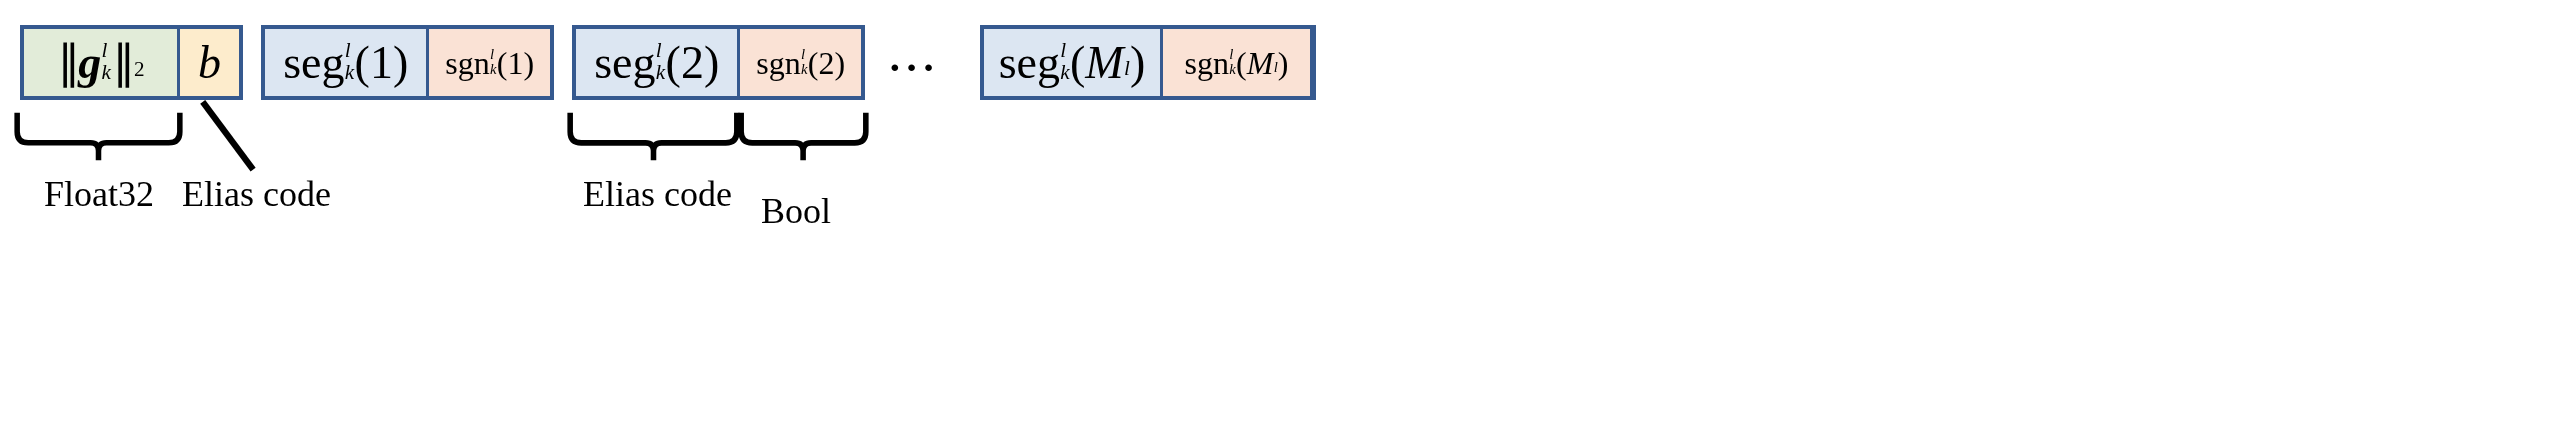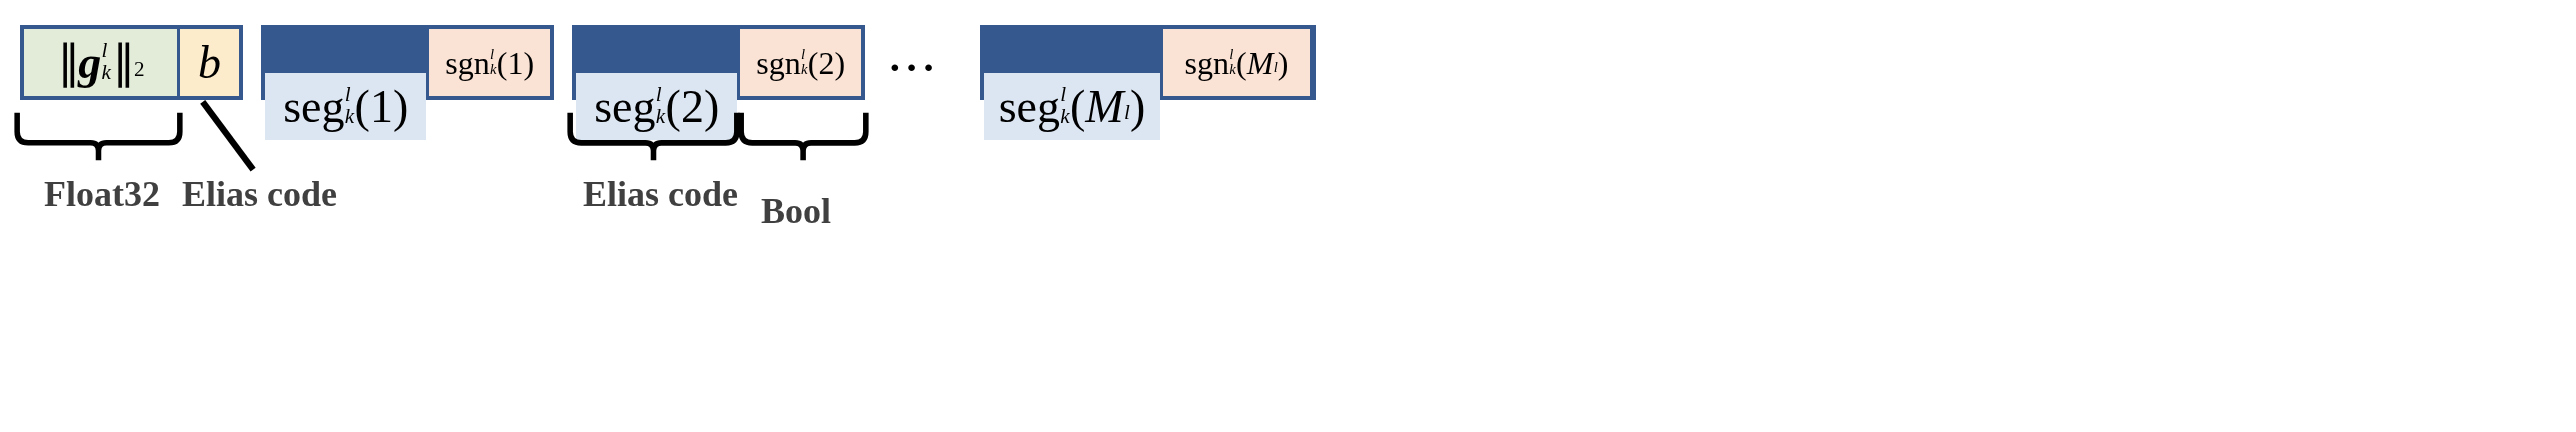--- a/index.html
+++ b/index.html
@@ -23,21 +23,21 @@
   .cell{
     height:100%;
     display:flex;align-items:center;justify-content:center;
     box-sizing:border-box;
     color:#000;
     white-space:nowrap;
   }
   .cell + .cell{ border-left:3.2px solid #35598f; }
   .fill-green{background:#e2ecd9;}
   .fill-yellow{background:#fdeccc;}
-  .fill-blue{background:#dce6f2;margin-top:44px;}
+  .fill-blue{background:#dce6f2;}
   .fill-peach{background:#fae2d5;}
 
   
   .math{
     font-family:"Liberation Serif", serif;
     font-size:46px;
     line-height:1;
     display:inline-flex;
     align-items:center;
   }
@@ -91,23 +91,23 @@
     color:#000;
     line-height:1;
   }
 
   
   .brace{position:absolute;}
   .leader{position:absolute;}
   .ann{
     position:absolute;
     font-family:"Liberation Serif", serif;
-    font-weight:bold;
+    font-weight:normal;
     font-size:36px;
-    color:#404040;
+    color:#000000;
     white-space:nowrap;
     line-height:1;
   }
 </style>
 </head>
 <body>
 
 <div id="stage">
 
   <div class="group" style="left:20px;width:223px;">

